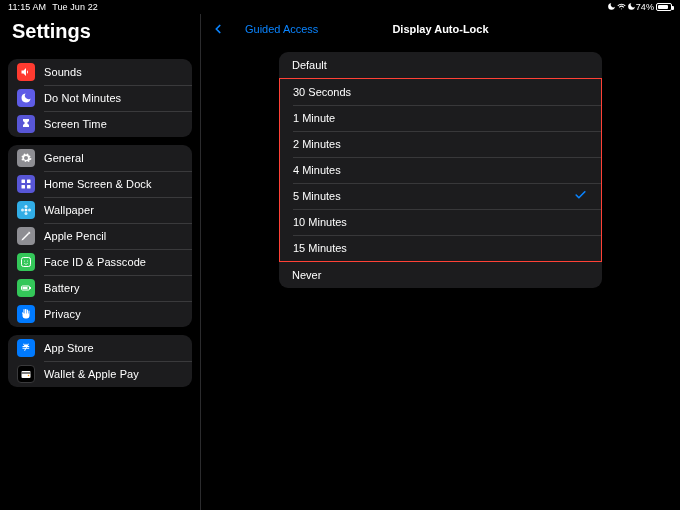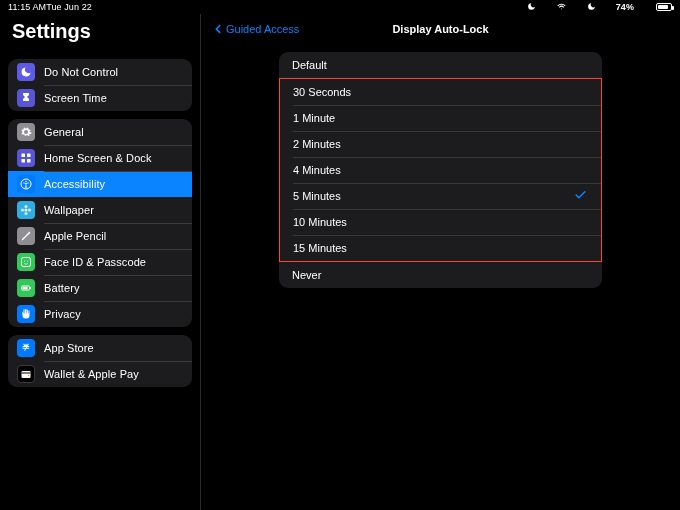--- a/index.html
+++ b/index.html
@@ -1,21 +1,21 @@
 <!DOCTYPE html>
 <html><head>
 <meta charset="utf-8">
 <style>
 * { margin: 0; padding: 0; box-sizing: border-box; font-family: -apple-system, "Helvetica Neue", Helvetica, Arial, sans-serif; -webkit-font-smoothing: antialiased; }
 html, body { width: 680px; height: 510px; background: #000; color: #fff; overflow: hidden; }
 
 
 .status-bar { position: absolute; top: 0; left: 0; right: 0; height: 14px; display: flex; justify-content: space-between; align-items: center; font-size: 9px; padding: 0 8px; color: #fff; letter-spacing: .1px; }
-.status-left { display: flex; }
-.status-right { display: flex; align-items: center; gap: 20px; font-weight: bold; }
+.status-left { display: flex; gap: 6px; }
+.status-right { display: flex; align-items: center; gap: 0; }
 .battery { display:inline-block; width:16px; height:8px; border:1px solid #fff; border-radius:2px; position:relative; margin-left:2px;}
 .battery::after { content:""; position:absolute; right:-3px; top:2px; width:2px; height:4px; background:#fff; border-radius:0 1px 1px 0;}
 .battery .fill { position:absolute; left:1px; top:1px; bottom:1px; width:72%; background:#fff; border-radius:1px; }
 
 
 .app { position:absolute; top:14px; left:0; right:0; bottom:0; display:flex; }
 .sidebar { width: 201px; background:#000; border-right: .5px solid #2b2b2d; display:flex; flex-direction:column; }
 .sidebar-header { padding: 6px 12px 8px; display:flex; align-items:center; }
 .sidebar-title { font-size: 20px; font-weight: 700; }
 .sidebar-scroll { flex:1; overflow-y:auto; padding: 0 8px 8px; }
@@ -26,21 +26,21 @@
 .row + .row::before { content:""; position:absolute; left: 36px; right:0; top:0; height:.5px; background:#3a3a3c; }
 .row.active { background:#0a84ff; }
 .row.active + .row::before { display:none; }
 .row-label { font-size: 11px; color:#fff; font-weight: 400; white-space:nowrap; letter-spacing:.1px;}
 .icon-wrap { width: 18px; height: 18px; border-radius: 4px; display:flex; align-items:center; justify-content:center; flex-shrink:0; }
 .icon-wrap svg { width: 12px; height: 12px; }
 
 
 .detail { flex:1; display:flex; flex-direction:column; background:#000; }
 .navbar { height: 30px; display:flex; align-items:center; position:relative; }
-.back { position:absolute; left: 10px; top: 50%; transform:translateY(-50%); display:flex; align-items:center; gap:1px; color:#0a84ff; font-size:11px; cursor:pointer;}
+.back { position:absolute; left: 10px; top: 50%; transform:translateY(-50%); display:flex; align-items:center; gap:20px; color:#0a84ff; font-size:11px; cursor:pointer;}
 .back svg { width:14px;height:14px; }
 .nav-title { margin:4px auto; font-size:11px; font-weight:600; }
 
 .content { flex:1; padding: 8px 78px 0 78px; }
 .list { background:#1c1c1e; border-radius: 9px; overflow:hidden; }
 .cell { position:relative; height: 26px; display:flex; align-items:center; padding: 0 13px; font-size:11px; cursor:pointer; }
 .cell + .cell::before { content:""; position:absolute; left:13px; right:0; top:0; height:.5px; background:#38383a; }
 .cell .check { position:absolute; right:14px; top:50%; transform:translateY(-50%); color:#0a84ff; }
 .highlight { border: .8px solid #ff4136; }
 
@@ -81,26 +81,34 @@
 </div>
 
 <div class="app">
   <aside class="sidebar">
     <div class="sidebar-header">
       <div class="sidebar-title">Settings</div>
     </div>
     <div class="sidebar-scroll" id="sidebar-groups">
         <div class="group">
           <div class="row">
+            <span class="icon-wrap bg-red">
+              <svg viewBox="0 0 24 24">
+                <path fill="#fff" d="M3 9v6h4l5 5V4L7 9H3zm13 3a4 4 0 00-2-3.5v7A4 4 0 0016 12z"></path>
+              </svg>
+            </span>
+            <span class="row-label">Sounds</span>
+          </div>
+          <div class="row">
             <span class="icon-wrap bg-purple">
               <svg viewBox="0 0 24 24">
                 <path fill="#fff" d="M21 12.8A9 9 0 1111.2 3a7 7 0 009.8 9.8z"></path>
               </svg>
             </span>
-            <span class="row-label">Do Not Control</span>
+            <span class="row-label">Do Not Minutes</span>
           </div>
           <div class="row">
             <span class="icon-wrap bg-indigo">
               <svg viewBox="0 0 24 24">
                 <path fill="#fff" d="M6 2h12v4l-4 4 4 4v4H6v-4l4-4-4-4V2z"></path>
               </svg>
             </span>
             <span class="row-label">Screen Time</span>
           </div>
         </div>
@@ -116,30 +124,20 @@
           <div class="row">
             <span class="icon-wrap bg-indigo">
               <svg viewBox="0 0 24 24">
                 <rect x="3" y="3" width="7" height="7" rx="1" fill="#fff"></rect>
                 <rect x="14" y="3" width="7" height="7" rx="1" fill="#fff"></rect>
                 <rect x="3" y="14" width="7" height="7" rx="1" fill="#fff"></rect>
                 <rect x="14" y="14" width="7" height="7" rx="1" fill="#fff"></rect>
               </svg>
             </span>
             <span class="row-label">Home Screen &amp; Dock</span>
-          </div>
-          <div class="row active">
-            <span class="icon-wrap bg-blue">
-              <svg viewBox="0 0 24 24">
-                <circle cx="12" cy="12" r="10" fill="none" stroke="#fff" stroke-width="2"></circle>
-                <circle cx="12" cy="7" r="1.5" fill="#fff"></circle>
-                <path d="M7 10l5 1 5-1M12 11v5l-2 4M12 16l2 4" stroke="#fff" stroke-width="1.5" stroke-linecap="round" fill="none"></path>
-              </svg>
-            </span>
-            <span class="row-label">Accessibility</span>
           </div>
           <div class="row">
             <span class="icon-wrap bg-teal">
               <svg viewBox="0 0 24 24">
                 <circle cx="12" cy="12" r="3" fill="#fff"></circle>
                 <circle cx="12" cy="5" r="3" fill="#fff" opacity=".8"></circle>
                 <circle cx="12" cy="19" r="3" fill="#fff" opacity=".8"></circle>
                 <circle cx="5" cy="12" r="3" fill="#fff" opacity=".8"></circle>
                 <circle cx="19" cy="12" r="3" fill="#fff" opacity=".8"></circle>
               </svg>

